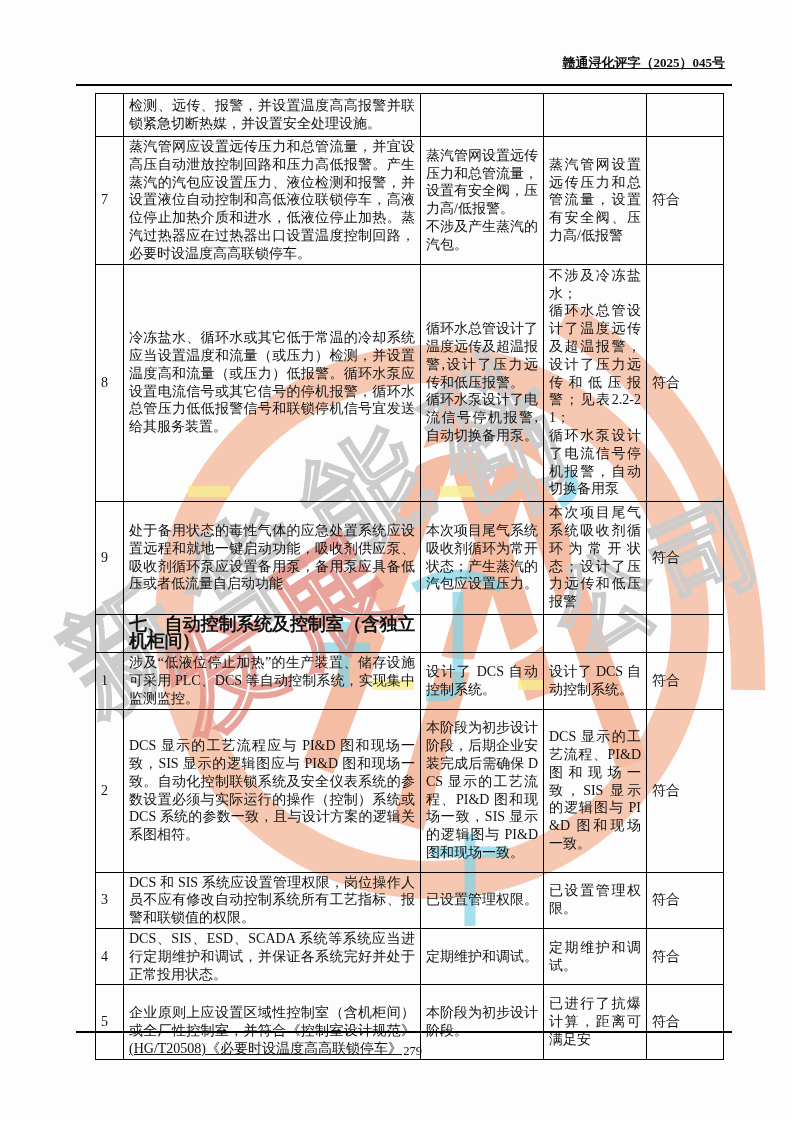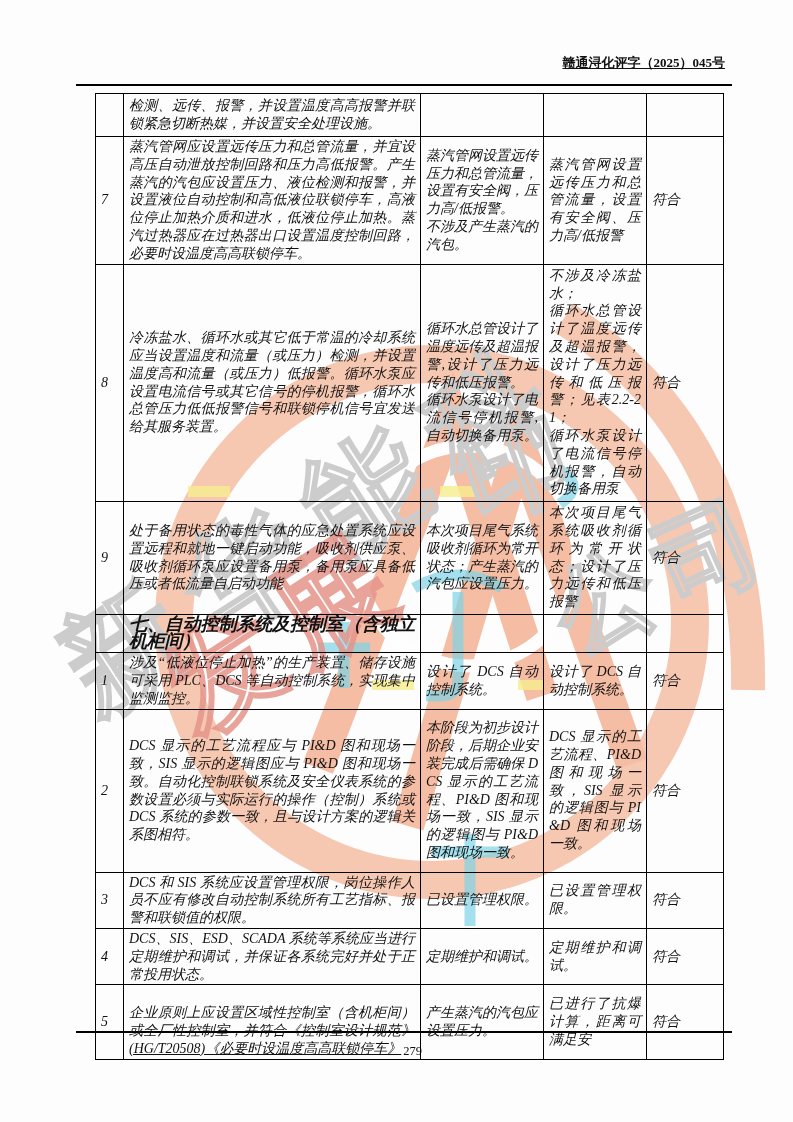--- a/index.html
+++ b/index.html
@@ -19,21 +19,20 @@
   
   .ftr-rule{position:absolute;left:76px;top:1031px;width:656px;height:2px;background:#000;}
   .page-num{position:absolute;left:16px;top:1044px;width:793px;text-align:center;font-size:12.5px;}
   
   .watermark{position:absolute;left:0;top:0;z-index:0;pointer-events:none;}
   
   table.doc{
     position:absolute;left:95px;top:93px;z-index:1;
     width:628px;border-collapse:collapse;table-layout:fixed;
     background:transparent;
-    font-style:italic;
   }
   table.doc td{
     border:1.5px solid #000;
     padding:1px 5px;
     font-size:14px;line-height:17.8px;
     vertical-align:middle;
     text-align:justify;
     white-space:pre-line;
     overflow:hidden;
     word-break:break-all;
@@ -160,21 +159,21 @@
         <td>DCS、SIS、ESD、SCADA 系统等系统应当进行定期维护和调试，并保证各系统完好并处于正常投用状态。</td>
         <td>定期维护和调试。</td>
         <td>定期维护和调试。</td>
         <td class="verdict">符合</td>
       </tr>
       <tr class="h56">
         <td class="no">5</td>
         <td>
           <span>企业原则上应设置区域性控制室（含机柜间）或全厂性控制室，并符合《控制室设计规范》</span><span class="uline">(HG/T20508)《必要时设温度高高联锁停车》</span>
         </td>
-        <td>产生蒸汽的汽包应设置压力。</td>
+        <td>本阶段为初步设计阶段。</td>
         <td class="toprow">已进行了抗爆计算，距离可满足安</td>
         <td class="verdict">符合</td>
       </tr>
     </tbody>
   </table>
 
   <div class="ftr-rule"></div>
   <div class="page-num">279</div>
 
 </div>

